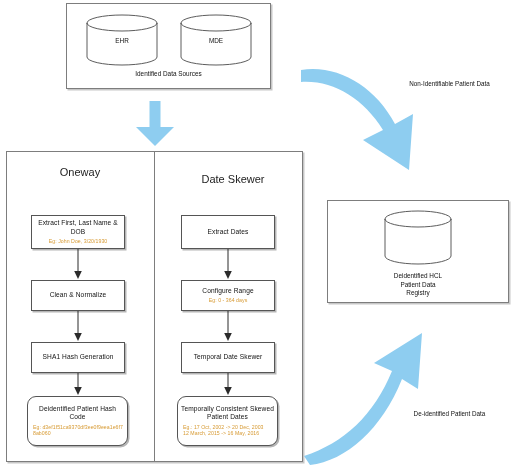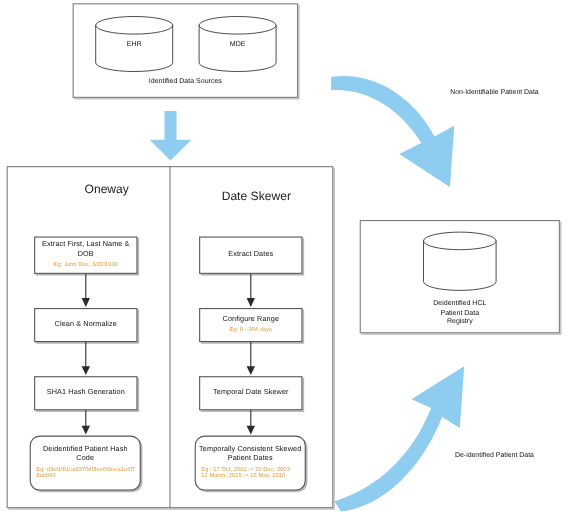--- a/index.html
+++ b/index.html
@@ -141,21 +141,21 @@
     <svg width="58" height="46" viewBox="0 0 58 46">
       <path d="M23.5 0 L34.5 0 L34.5 26 L48 26 L29 45 L10 26 L23.5 26 Z" fill="#8ecdf0"></path>
     </svg>
   </div>
 
   <div class="panel" style="left:6px; top:151px; width:297px; height:311px;">
   </div>
 
   <div style="position:absolute; left:154px; top:151px; width:1px; height:311px; background:#7d7d7d;"></div>
 
-  <div class="section-title" style="left:30px; top:165px; width:134px;">
+  <div class="section-title" style="left:13px; top:165px; width:134px;">
     <div>Oneway</div>
   </div>
 
   <div class="section-title" style="left:166px; top:172px; width:134px;text-align:center;">
     <div>Date Skewer</div>
   </div>
 
   <div class="step" style="left:31px; top:215px; width:94px; height:34px;">
     <div class="main">Extract First, Last Name &amp; DOB</div>
     <div class="eg">Eg: John Doe, 3/20/1930</div>

